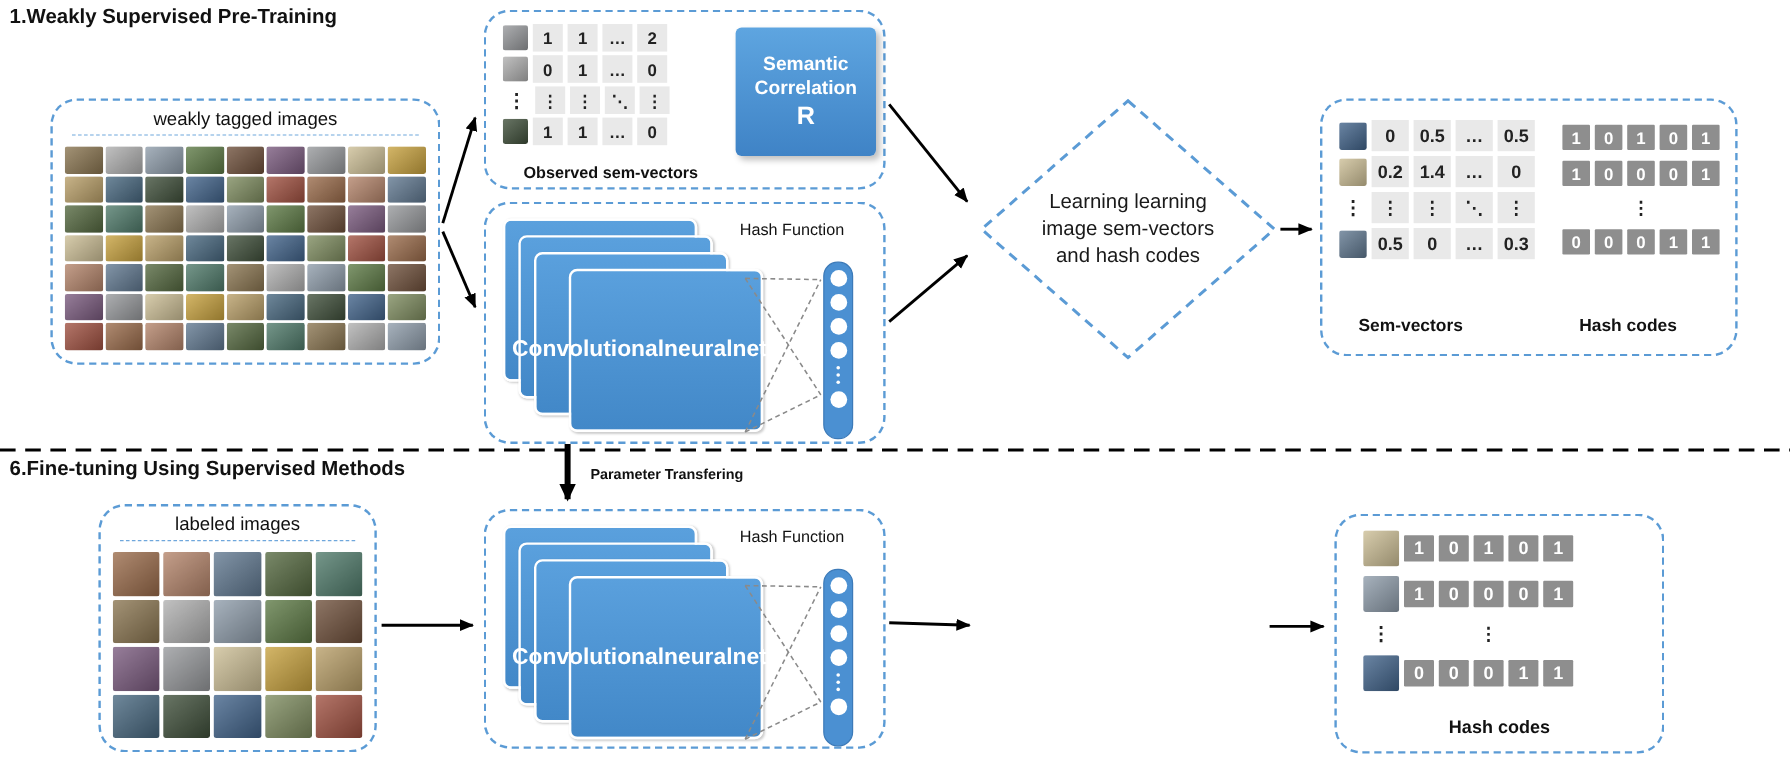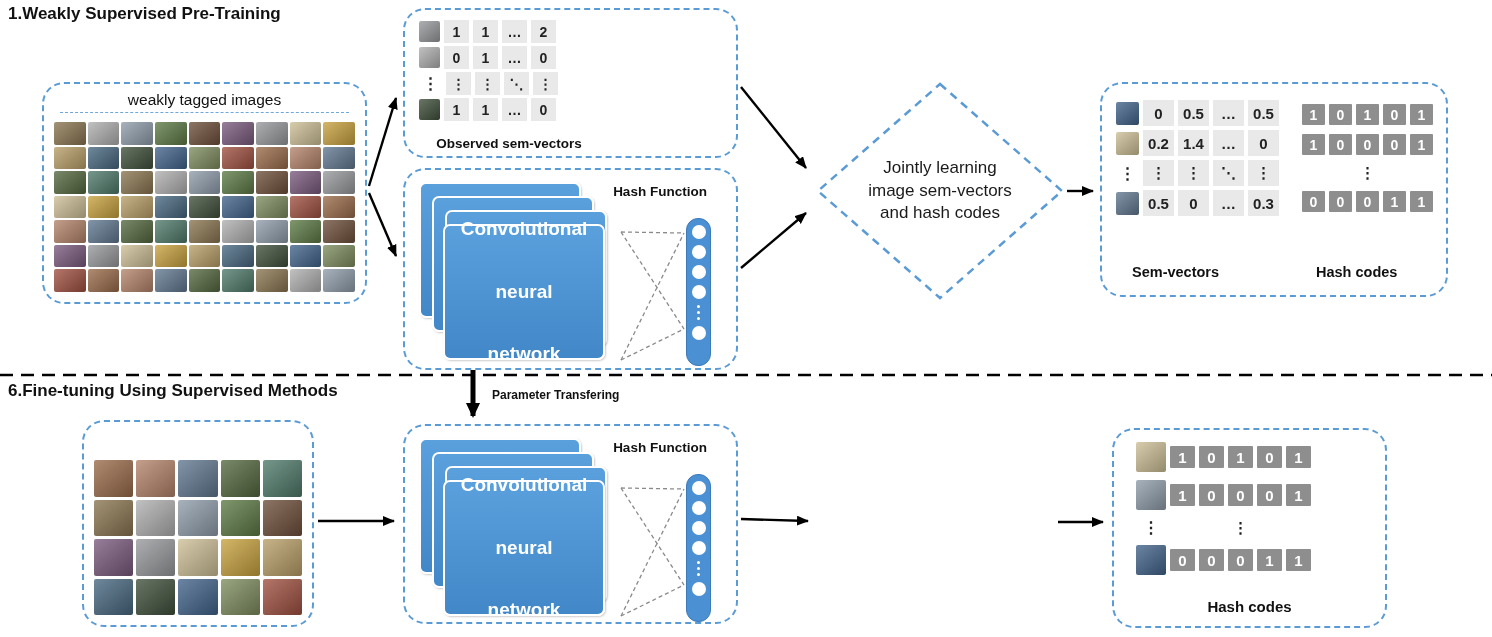--- a/index.html
+++ b/index.html
@@ -45,27 +45,27 @@
   .caption{position:absolute;color:#111;font-weight:bold;}
   .obs-cap{left:4px;bottom:5px;width:200px;text-align:center;font-size:13.5px;}
 
   .blue-card{position:absolute;left:208px;top:13px;width:117px;height:107px;border-radius:5px;
              background:linear-gradient(180deg,#5ea5e0,#3f83c6);color:#fff;display:flex;flex-direction:column;
              align-items:center;justify-content:center;gap:2px;box-shadow:3px 3px 5px rgba(0,0,0,.25);}
   .bc-line{font-size:16px;font-weight:bold;}
   .bc-r{font-size:21px;}
 
   .hf-label{position:absolute;left:190px;top:14px;width:130px;text-align:center;
-            font-size:13.5px;font-weight:bold;}
+            font-size:13.5px;font-weight:normal;}
   .cnn-layer{position:absolute;width:162px;height:136px;background:linear-gradient(180deg,#5aa0dd,#4288c8);
              border:2px solid #fff;border-radius:7px;box-sizing:border-box;box-shadow:1px 1px 2px rgba(0,0,0,.2);}
   .cl1{left:14px;top:12px;}
   .cl2{left:27px;top:26px;}
   .cl3{left:40px;top:40px;}
-  .front{left:38px;top:54px;display:flex;flex-direction:column;align-items:center;justify-content:center;gap:40px;}
+  .front{left:69px;top:54px;display:flex;flex-direction:row;align-items:center;justify-content:center;}
   .cnn-line{color:#fff;font-size:19px;font-weight:bold;line-height:1.2;}
   .conn{position:absolute;left:215px;top:60px;}
   .hash-bar{position:absolute;left:281px;top:48px;width:25px;height:148px;border-radius:12px;
             background:#4b90d2;border:1.5px solid #3c7ab8;box-sizing:border-box;display:flex;
             flex-direction:column;align-items:center;padding-top:6px;}
   .hb-c{width:14px;height:14px;border-radius:50%;background:#fff;margin-bottom:6px;flex:0 0 auto;}
   .hb-last{margin-top:3px;}
   .hb-d{width:3px;height:3px;border-radius:50%;background:#fff;margin-bottom:3px;flex:0 0 auto;}
 
   .diamond{position:absolute;}
@@ -212,20 +212,25 @@
         </div>
         <div class="m-row">
           <div class="thumb-img m-thumb" style="background: linear-gradient(140deg, rgba(255, 255, 255, 0.22), rgba(0, 0, 0, 0.28)), rgb(63, 79, 58);"></div>
           <div class="m-cell">1</div>
           <div class="m-cell">1</div>
           <div class="m-cell">…</div>
           <div class="m-cell">0</div>
         </div>
       </div>
     <div class="caption obs-cap">Observed sem-vectors</div>
+    <div class="blue-card">
+      <div class="bc-line">Semantic</div>
+      <div class="bc-line">Correlation</div>
+      <div class="bc-line bc-r">R</div>
+    </div>
   </div>
 
   <div class="box" id="box-cnn1">
     <div class="hf-label">Hash Function</div>
     <div class="cnn-layer cl1"></div>
     <div class="cnn-layer cl2"></div>
     <div class="cnn-layer cl3"></div>
     <div class="cnn-layer front">
       <div class="cnn-line">Convolutional</div>
       <div class="cnn-line">neural</div>
@@ -247,21 +252,21 @@
       <div class="hb-d"></div>
       <div class="hb-c hb-last"></div>
     </div>
   </div>
 
   <div class="diamond" id="dia1">
     <svg width="250" height="218" viewBox="0 0 250 218">
       <polygon points="125,2 247,109 125,216 3,109" fill="#fff" stroke="#5b9bd5" stroke-width="2.5" stroke-dasharray="8 6"></polygon>
     </svg>
     <div class="dia-text">
-      <div>Jointly learning</div>
+      <div>Learning learning</div>
       <div>image sem-vectors</div>
       <div>and hash codes</div>
     </div>
   </div>
 
   <div class="box" id="box-out1">
     <div class="matrix sem">
         <div class="m-row">
           <div class="thumb-img m-thumb" style="background: linear-gradient(140deg, rgba(255, 255, 255, 0.22), rgba(0, 0, 0, 0.28)), rgb(65, 99, 138);"></div>
           <div class="m-cell">0</div>
@@ -318,20 +323,21 @@
         </div>
       </div>
     <div class="caption cap-sem">Sem-vectors</div>
     <div class="caption cap-hash">Hash codes</div>
   </div>
 
   <div class="title t2">6.Fine-tuning Using Supervised Methods</div>
   <div class="param-label">Parameter Transfering</div>
 
   <div class="box" id="box-labeled">
+    <div class="box-label">labeled images</div>
     <div class="img-grid g5">
         <div class="thumb-img" style="background: linear-gradient(140deg, rgba(255, 255, 255, 0.22), rgba(0, 0, 0, 0.28)), rgb(154, 107, 74);"></div>
         <div class="thumb-img" style="background: linear-gradient(140deg, rgba(255, 255, 255, 0.22), rgba(0, 0, 0, 0.28)), rgb(180, 132, 106);"></div>
         <div class="thumb-img" style="background: linear-gradient(140deg, rgba(255, 255, 255, 0.22), rgba(0, 0, 0, 0.28)), rgb(96, 120, 144);"></div>
         <div class="thumb-img" style="background: linear-gradient(140deg, rgba(255, 255, 255, 0.22), rgba(0, 0, 0, 0.28)), rgb(84, 104, 63);"></div>
         <div class="thumb-img" style="background: linear-gradient(140deg, rgba(255, 255, 255, 0.22), rgba(0, 0, 0, 0.28)), rgb(79, 122, 106);"></div>
         <div class="thumb-img" style="background: linear-gradient(140deg, rgba(255, 255, 255, 0.22), rgba(0, 0, 0, 0.28)), rgb(138, 117, 80);"></div>
         <div class="thumb-img" style="background: linear-gradient(140deg, rgba(255, 255, 255, 0.22), rgba(0, 0, 0, 0.28)), rgb(176, 176, 176);"></div>
         <div class="thumb-img" style="background: linear-gradient(140deg, rgba(255, 255, 255, 0.22), rgba(0, 0, 0, 0.28)), rgb(143, 157, 171);"></div>
         <div class="thumb-img" style="background: linear-gradient(140deg, rgba(255, 255, 255, 0.22), rgba(0, 0, 0, 0.28)), rgb(93, 122, 69);"></div>

